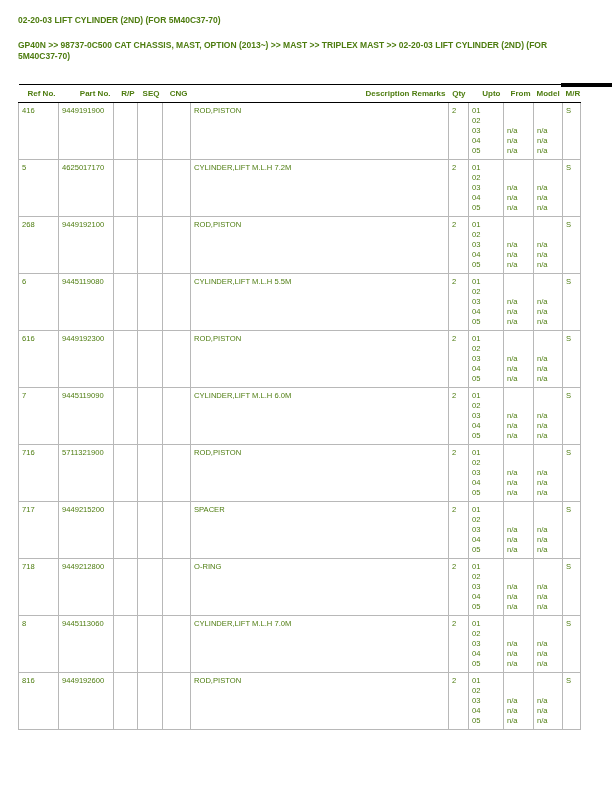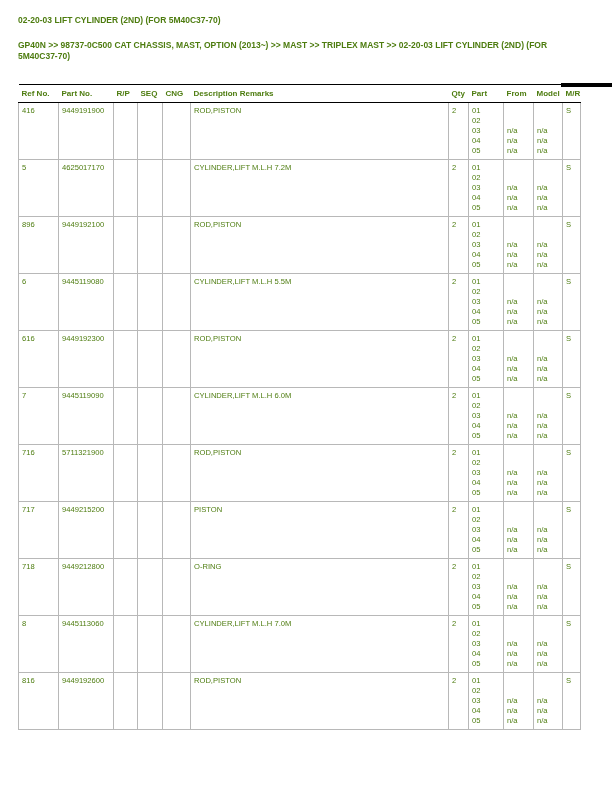--- a/index.html
+++ b/index.html
@@ -45,21 +45,21 @@
   col.c-rp   { width: 24px; }
   col.c-seq  { width: 25px; }
   col.c-cng  { width: 28px; }
   col.c-desc { width: 258px; }
   col.c-qty  { width: 20px; }
   col.c-model{ width: 35px; }
   col.c-from { width: 30px; }
   col.c-upto { width: 29px; }
   col.c-mr   { width: 18px; }
   thead th {
-    text-align: left;
+    text-align: right;
     font-weight: bold;
     font-size: 8px;
     border-top: 1.5px solid #000;
     border-bottom: 1.5px solid #000;
     padding: 4px 3px;
     white-space: nowrap;
     overflow: hidden;
   }
   tbody td {
     border: 1px solid #b8b8b8;
@@ -105,21 +105,21 @@
       </colgroup>
       <thead>
         <tr>
           <th>Ref No.</th>
           <th>Part No.</th>
           <th>R/P</th>
           <th>SEQ</th>
           <th>CNG</th>
           <th>Description Remarks</th>
           <th>Qty</th>
-          <th>Part</th>
+          <th>Upto</th>
           <th>From</th>
           <th>Model</th>
           <th>M/R</th>
         </tr>
       </thead>
       <tbody>
           <tr>
     <td>416</td>
     <td>9449191900</td>
     <td></td>
@@ -175,21 +175,21 @@
     <td class="stack">
               <div>&nbsp;</div>
               <div>&nbsp;</div>
               <div>n/a</div>
               <div>n/a</div>
               <div>n/a</div>
             </td>
     <td>S</td>
   </tr>
           <tr>
-    <td>896</td>
+    <td>268</td>
     <td>9449192100</td>
     <td></td>
     <td></td>
     <td></td>
     <td>ROD,PISTON</td>
     <td>2</td>
     <td class="stack">
               <div>01</div>
               <div>02</div>
               <div>03</div>
@@ -335,21 +335,21 @@
               <div>n/a</div>
             </td>
     <td>S</td>
   </tr>
           <tr>
     <td>717</td>
     <td>9449215200</td>
     <td></td>
     <td></td>
     <td></td>
-    <td>PISTON</td>
+    <td>SPACER</td>
     <td>2</td>
     <td class="stack">
               <div>01</div>
               <div>02</div>
               <div>03</div>
               <div>04</div>
               <div>05</div>
             </td>
     <td class="stack">
               <div>&nbsp;</div>

